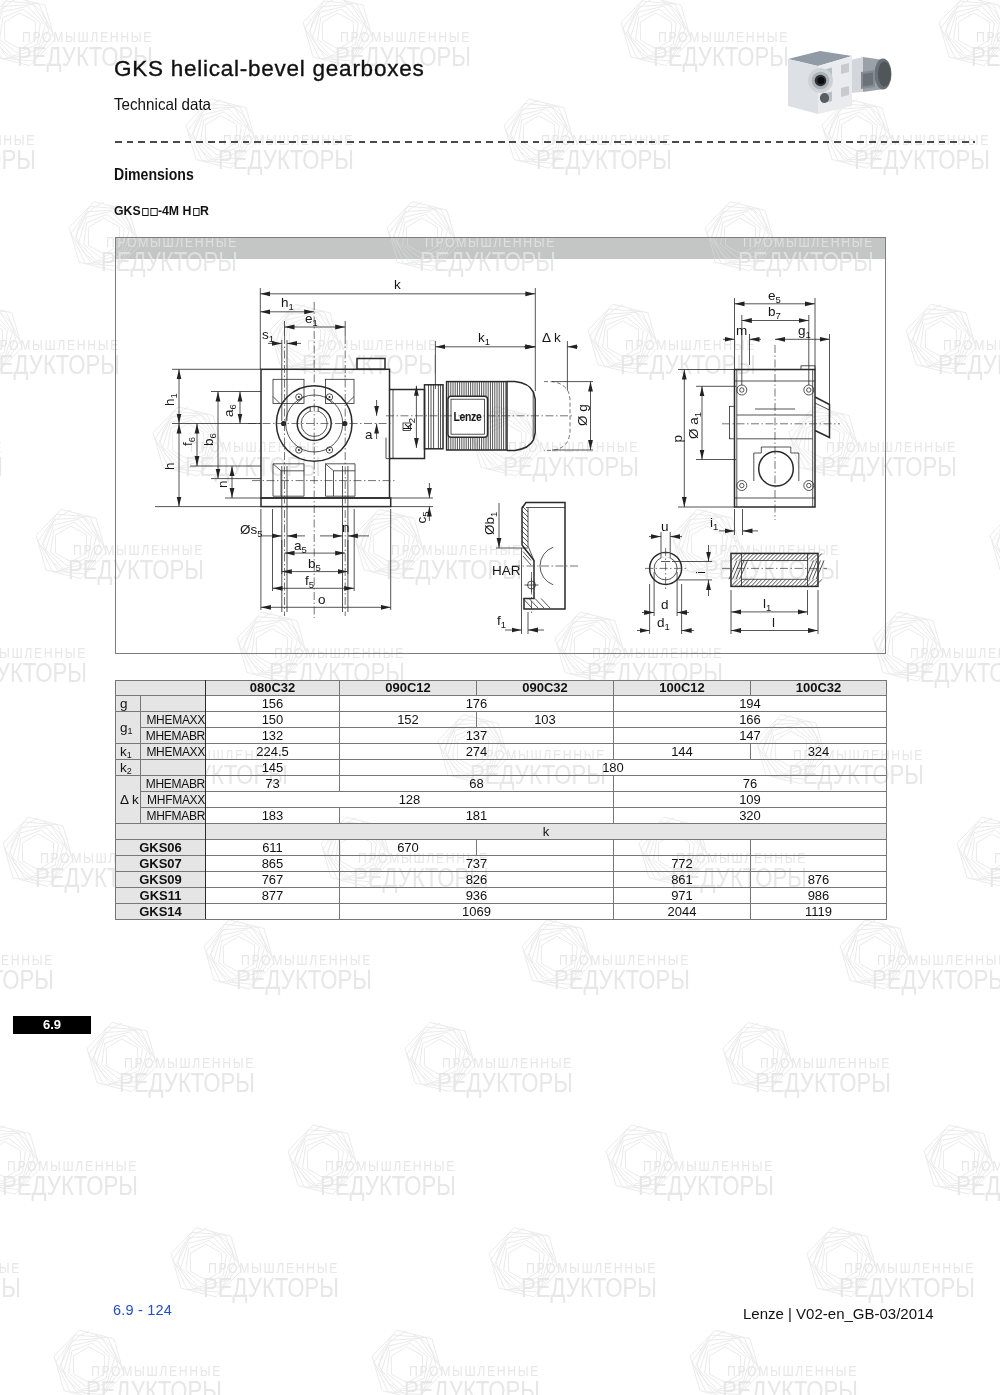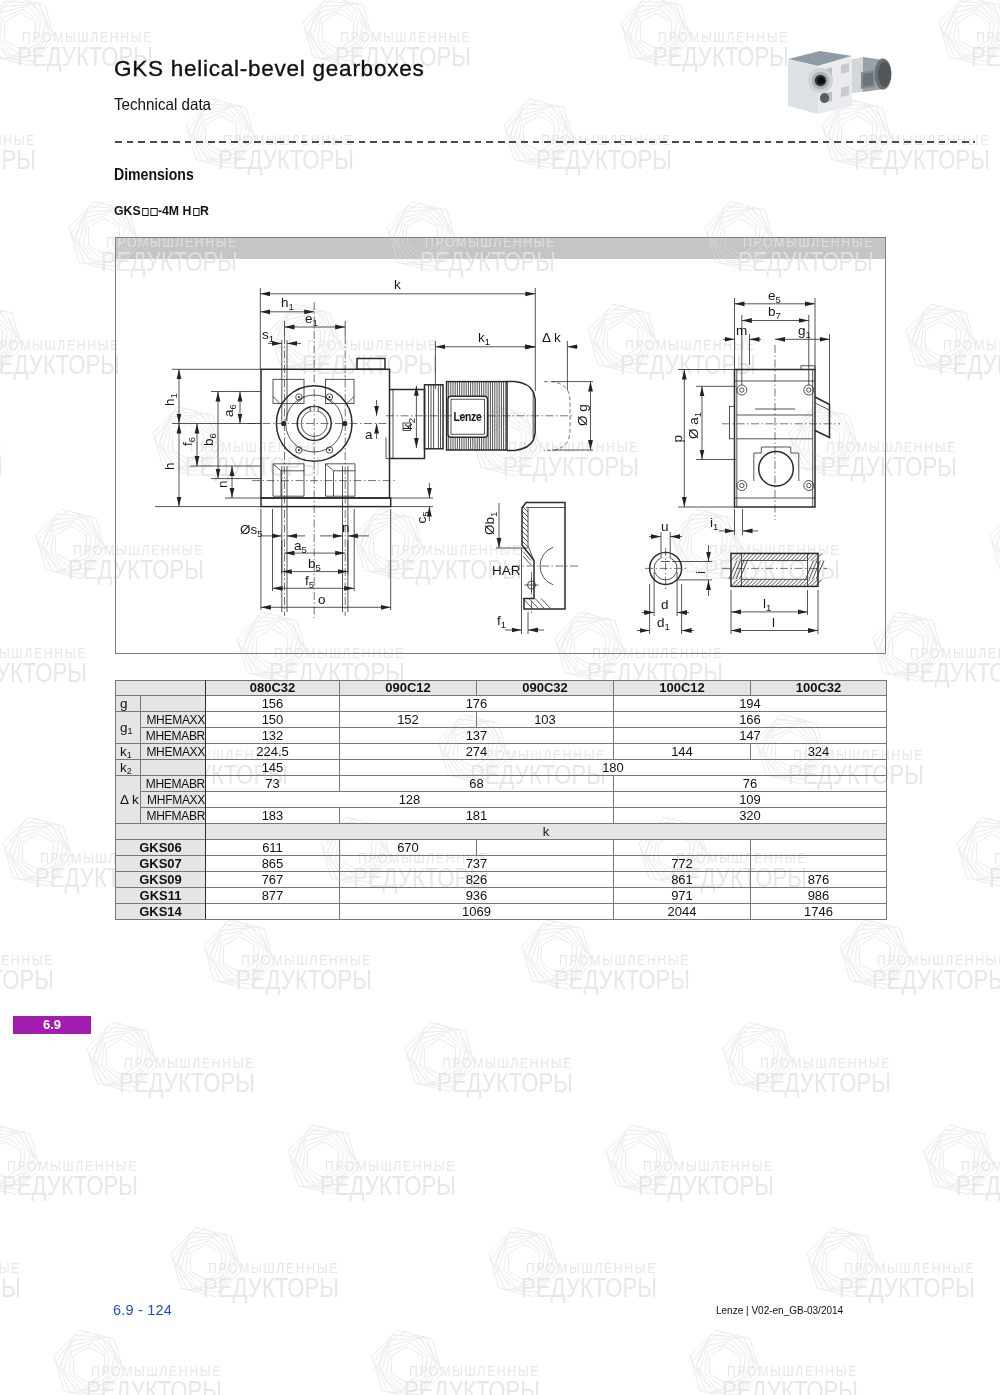--- a/index.html
+++ b/index.html
@@ -15,23 +15,23 @@
 table{border-collapse:collapse;table-layout:fixed;width:771px;font-size:13px;color:#111}
 td{border:1px solid #777;height:16px;text-align:center;vertical-align:middle;padding:0;line-height:14px;overflow:hidden;white-space:nowrap}
 tr.hd td{height:14px}
 td.g{background:#e5e5e5}
 td.b{font-weight:bold}
 td.lab{text-align:left;padding-left:4px;font-size:13.5px}
 td.l2{text-align:right;padding-left:3px;font-size:12px;letter-spacing:-0.3px}
 sub{font-size:9px;vertical-align:baseline;position:relative;top:2.5px;line-height:0}
 table{border:1.5px solid #4a4a4a}
 .bx{display:inline-block;width:7.5px;height:7.5px;border:1.3px solid #111;margin:0 0.5px 0 1.5px;vertical-align:-0.5px}
-.tab69{position:absolute;left:13px;top:1016px;width:78px;height:18px;background:#a21caf;color:#fff;font-size:13px;font-weight:bold;text-align:center;line-height:18px;z-index:2}
+.tab69{position:absolute;left:13px;top:1016px;width:78px;height:18px;background:#000000;color:#fff;font-size:13px;font-weight:bold;text-align:center;line-height:18px;z-index:2}
 .footl{position:absolute;left:113px;top:1302px;font-size:14.5px;letter-spacing:0.2px;color:#1d4ed8;z-index:2}
-.footr{position:absolute;left:716px;top:1305px;font-size:10px;color:#111;z-index:2}
+.footr{position:absolute;left:743px;top:1305px;font-size:15px;color:#111;z-index:2}
 </style></head>
 <body>
 
 <svg class="wm" width="1000" height="1395" viewBox="0 0 1000 1395">
 <defs>
 <g id="wmt">
 <g fill="none" stroke="#ebebeb" stroke-width="1.0">
           <path d="M32.9,8.7 L7.9,34.6 L-27.0,25.9 L-36.9,-8.7 L-11.9,-34.6 L23.0,-25.9 Z"></path>
 <path d="M30.9,2.9 L11.9,29.9 L-20.9,27.0 L-34.9,-2.9 L-15.9,-29.9 L16.9,-27.0 Z"></path>
 <path d="M27.4,-2.1 L14.5,24.5 L-14.9,26.5 L-31.4,2.1 L-18.5,-24.5 L10.9,-26.5 Z"></path>
@@ -845,21 +845,21 @@
           <td colspan="2">936</td>
           <td>971</td>
           <td>986</td>
         </tr>
 
 <tr>
           <td class="g gl b" colspan="2">GKS14</td>
           <td></td>
           <td colspan="2">1069</td>
           <td>2044</td>
-          <td>1746</td>
+          <td>1119</td>
         </tr>
 </tbody>
     </table>
 </div>
 
 <div class="tab69">6.9</div>
 
 <div class="footl">6.9 - 124</div>
 
 <div class="footr">Lenze | V02-en_GB-03/2014</div>

